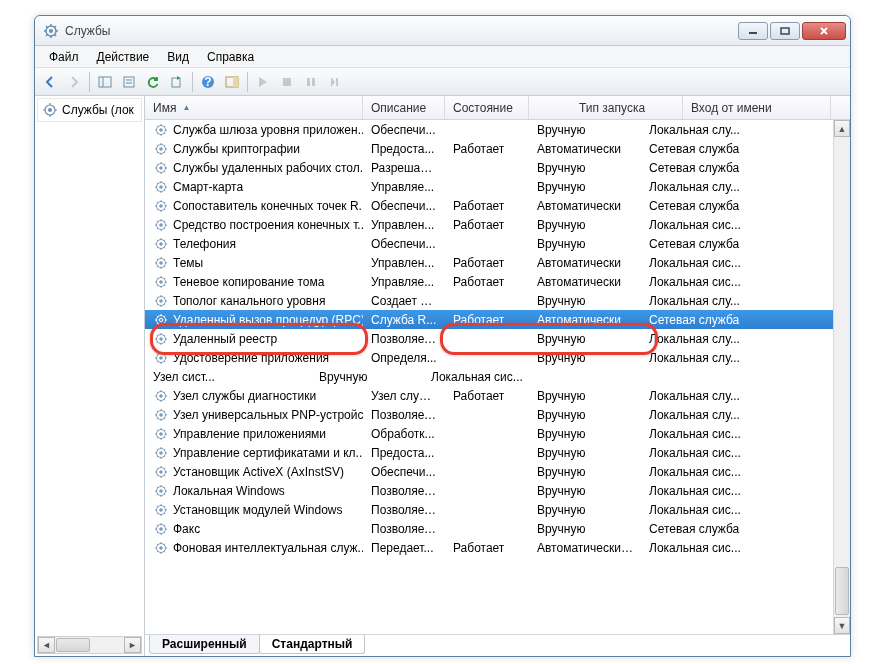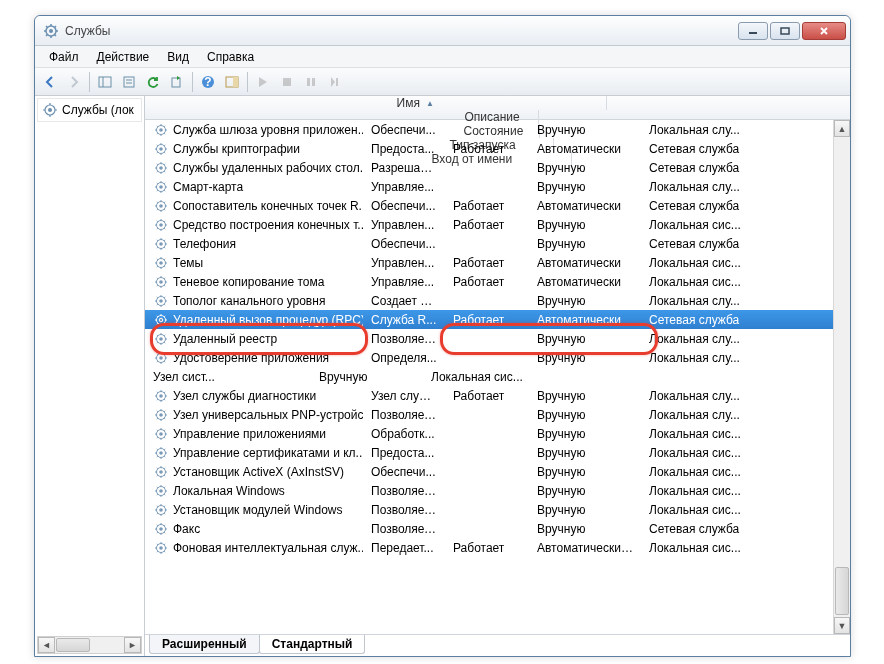--- a/index.html
+++ b/index.html
@@ -25,27 +25,27 @@
 
 .content { display: flex; height: calc(100% - 80px); }
 .tree-panel { width: 110px; border-right: 1px solid #c8cdd3; background: #fff; padding: 2px; display: flex; flex-direction: column; }
 .tree-item { display: flex; align-items: center; padding: 3px 4px; gap: 4px; background: #fff; border: 1px solid #e8e8e8; white-space: nowrap; overflow: hidden; }
 .tree-spacer { flex: 1; }
 .tree-hscroll { height: 18px; background: #f0f0f0; border: 1px solid #d0d0d0; display: flex; align-items: center; }
 .tree-hscroll .h-arrow { width: 17px; height: 16px; background: linear-gradient(to bottom,#f7f7f7,#e3e3e3); border: 1px solid #b8b8b8; display: flex; align-items: center; justify-content: center; font-size: 9px; color: #555; }
 .tree-hscroll .h-thumb { width: 34px; height: 14px; background: linear-gradient(to bottom,#eaeaea,#d6d6d6); border: 1px solid #b8b8b8; border-radius: 2px; margin-left: 1px; }
 
 .list-panel { flex: 1; display: flex; flex-direction: column; overflow: hidden; }
-.list-header { display: flex; background: linear-gradient(to bottom, #fdfdfe, #eef1f5); border-bottom: 1px solid #d0d5db; height: 24px; align-items: center; flex-direction: column; }
+.list-header { display: flex; background: linear-gradient(to bottom, #fdfdfe, #eef1f5); border-bottom: 1px solid #d0d5db; height: 24px; align-items: center; }
 .col-h { padding: 0 8px; border-right: 1px solid #d8dce2; height: 100%; display: flex; align-items: center; color: #333; position: relative; }
 .col-h.sorted::after { content: '▲'; font-size: 8px; color: #5a7fa0; margin-left: 6px; }
 .col-name { width: 218px; }
 .col-desc { width: 82px; }
 .col-state { width: 84px; }
-.col-start { width: 112px; }
+.col-start { width: 112px; margin-left: 42px; }
 .col-logon { width: 148px; }
 
 .list-body { flex: 1; overflow: hidden; position: relative; }
 .row { display: flex; height: 19px; align-items: center; }
 .cell { padding: 0 8px; white-space: nowrap; overflow: hidden; text-overflow: ellipsis; }
 .c-name { width: 218px; display: flex; align-items: center; gap: 4px; }
 .c-desc { width: 82px; }
 .c-state { width: 84px; }
 .c-start { width: 112px; }
 .c-logon { width: 148px; }

